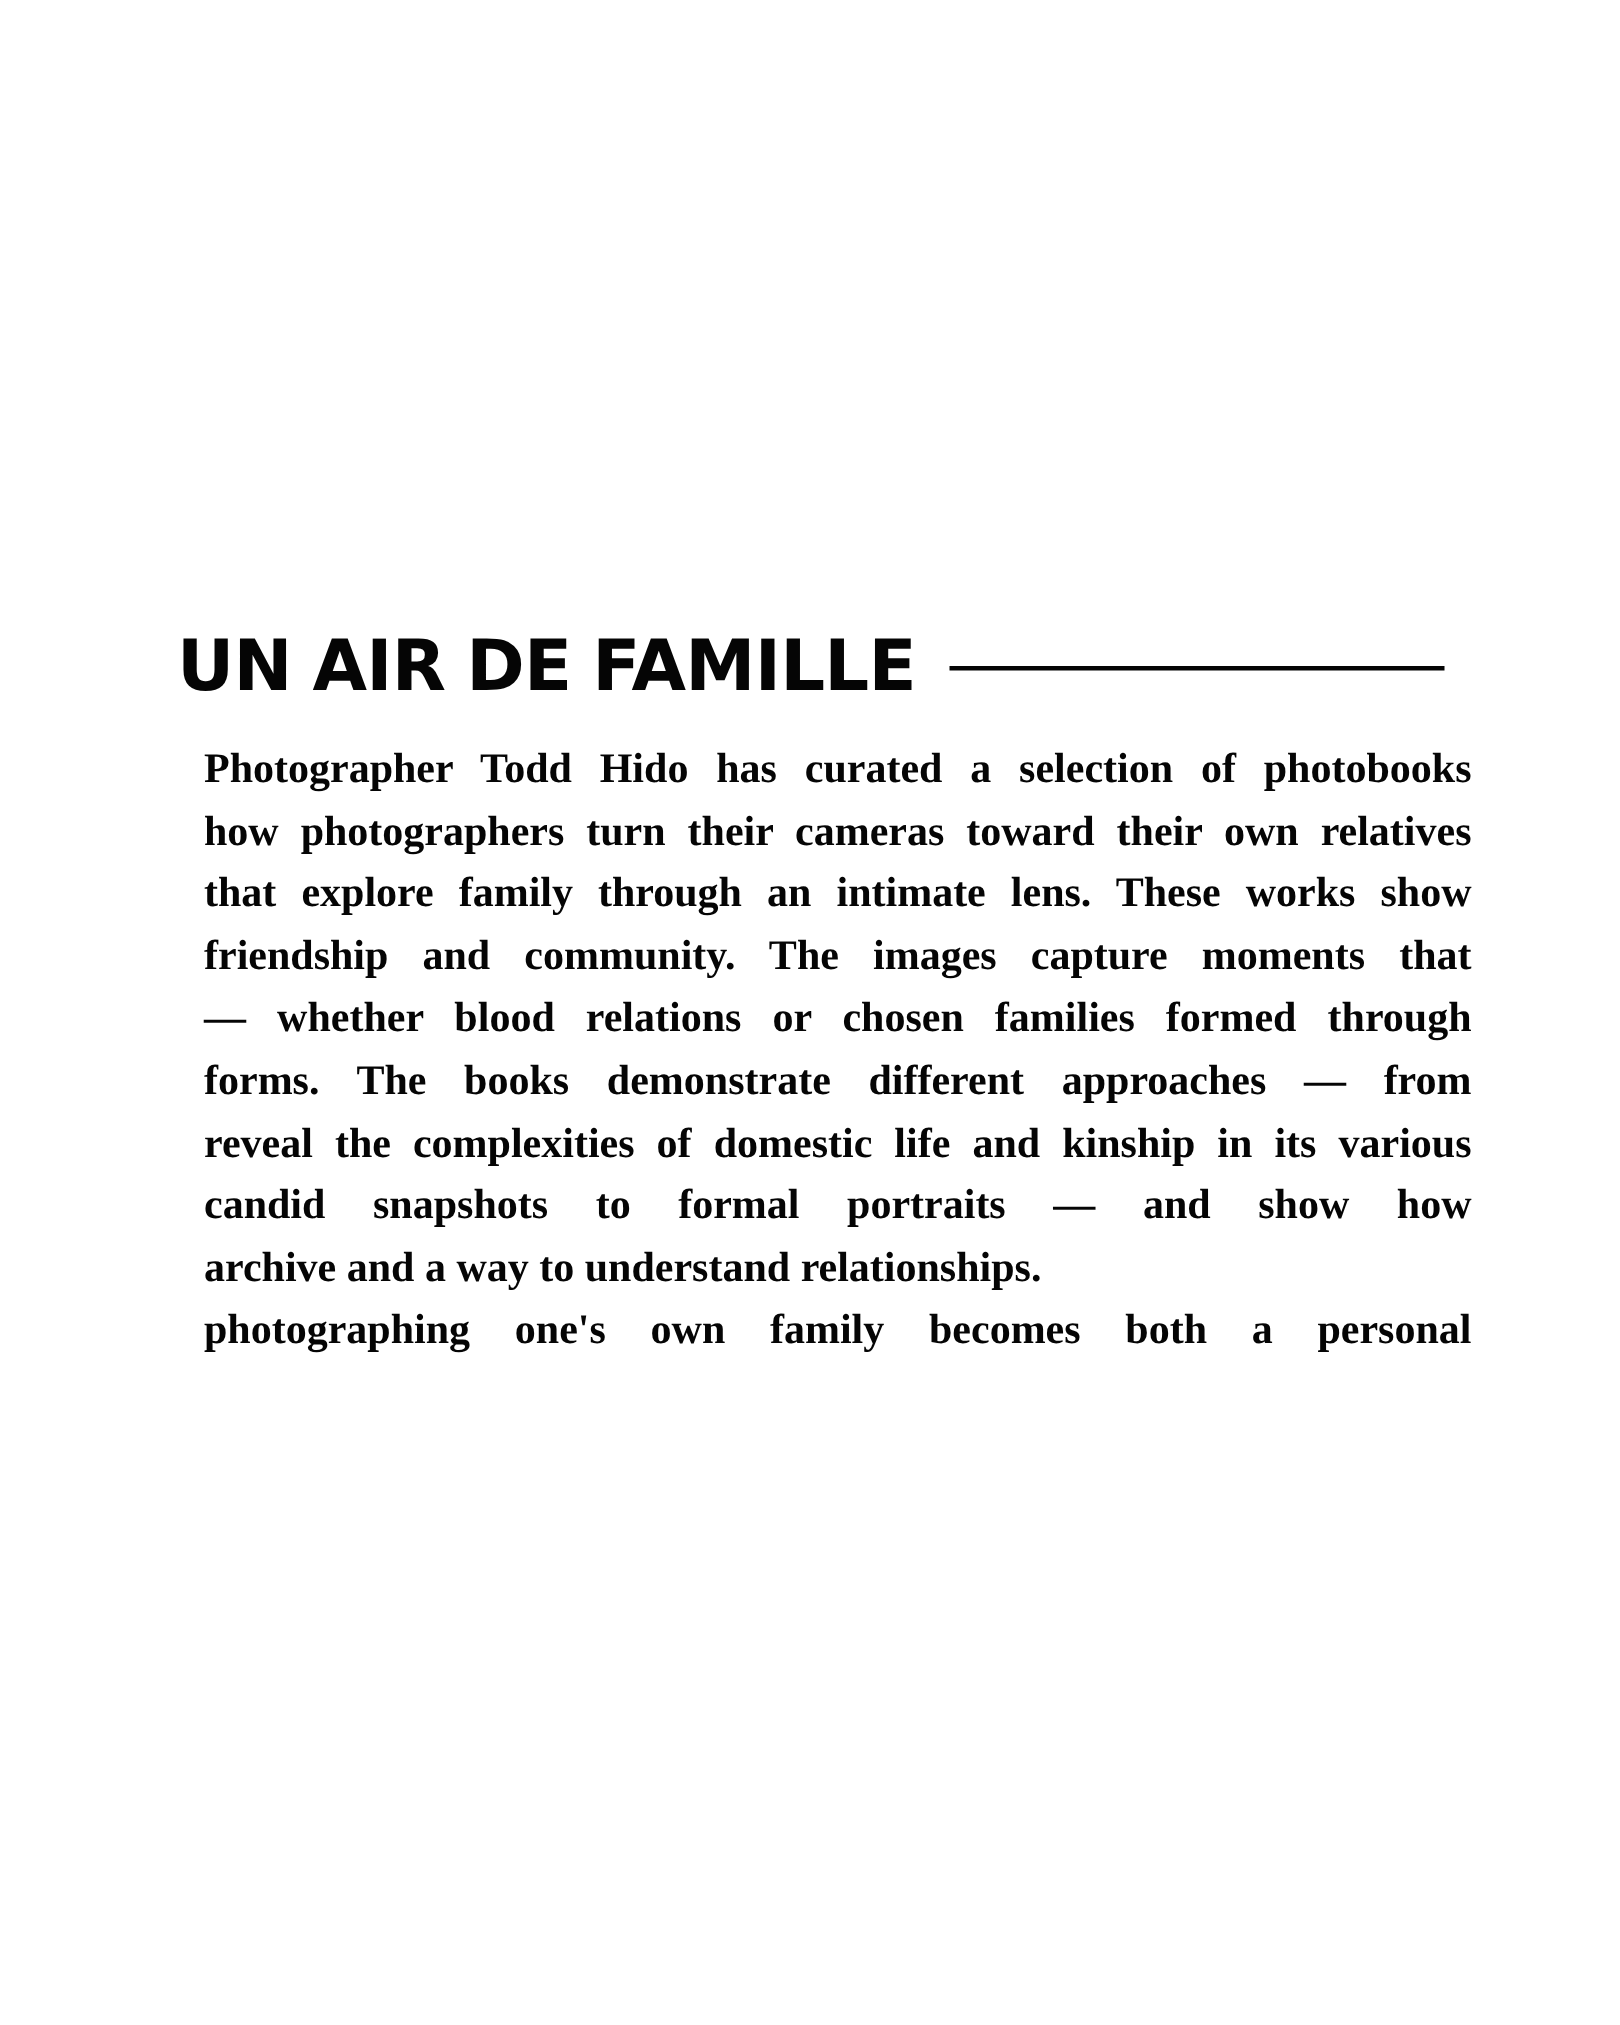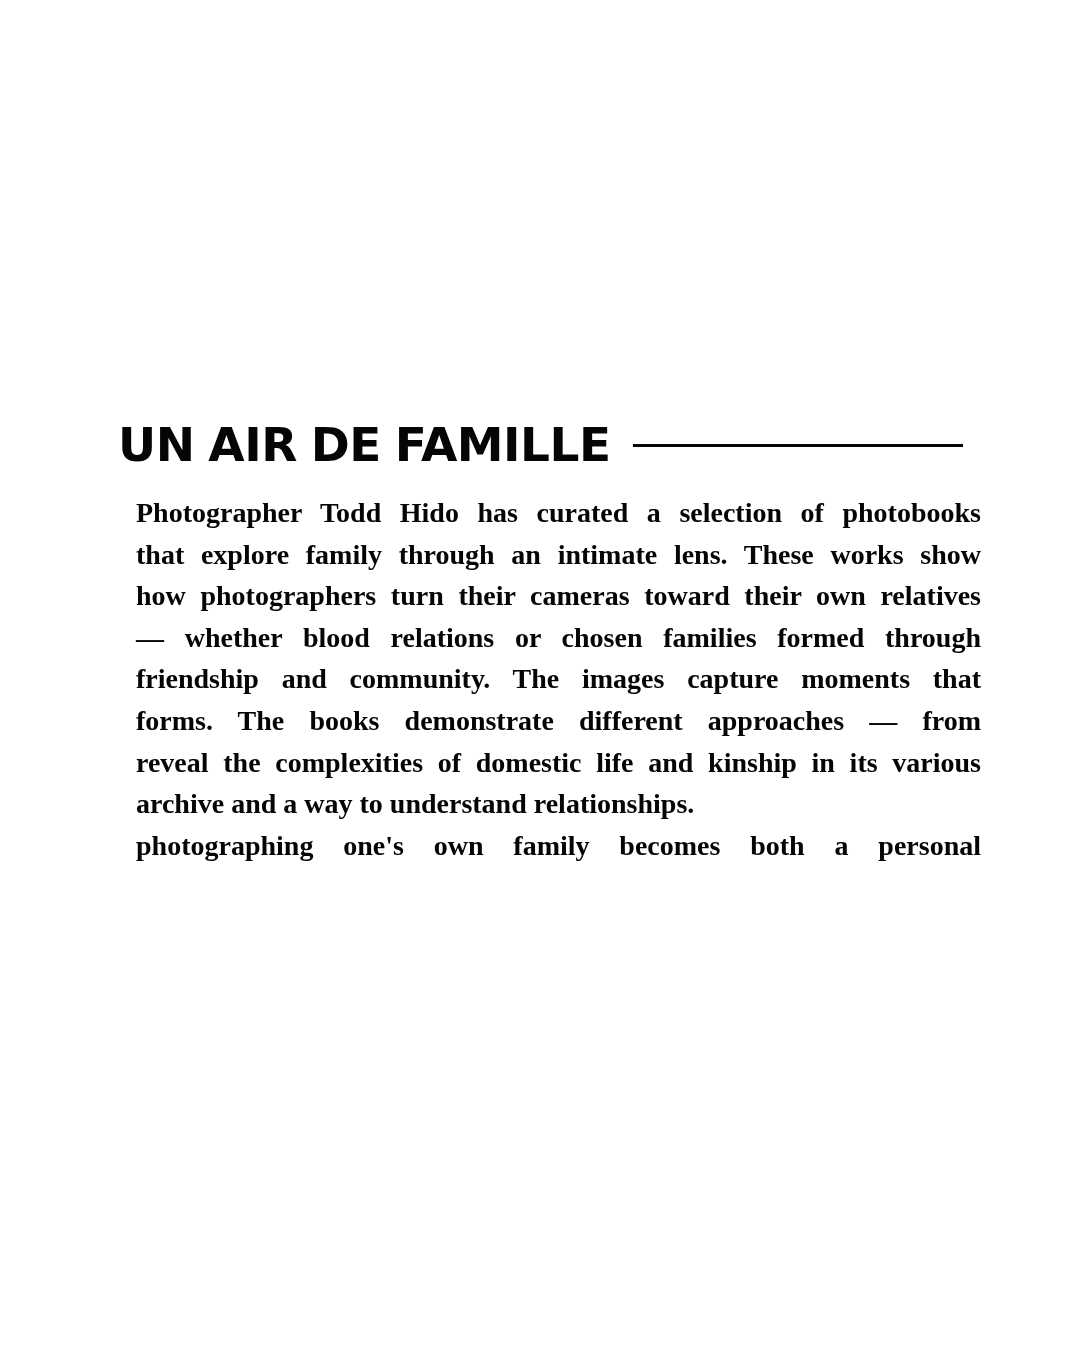--- a/index.html
+++ b/index.html
@@ -68,22 +68,23 @@
 <body>
 
 <main class="page">
   <header class="article-header">
     <h1 class="article-title">UN AIR DE FAMILLE</h1>
     <div class="header-rule"></div>
   </header>
 
   <section class="article-body">
       <div class="para-line">Photographer Todd Hido has curated a selection of photobooks</div>
+      <div class="para-line">how photographers turn their cameras toward their own relatives</div>
       <div class="para-line">that explore family through an intimate lens. These works show</div>
-      <div class="para-line">how photographers turn their cameras toward their own relatives</div>
+      <div class="para-line">friendship and community. The images capture moments that</div>
       <div class="para-line">— whether blood relations or chosen families formed through</div>
-      <div class="para-line">friendship and community. The images capture moments that</div>
       <div class="para-line">forms. The books demonstrate different approaches — from</div>
       <div class="para-line">reveal the complexities of domestic life and kinship in its various</div>
+      <div class="para-line">candid snapshots to formal portraits — and show how</div>
       <div class="para-line last">archive and a way to understand relationships.</div>
       <div class="para-line">photographing one's own family becomes both a personal</div>
     </section>
 </main>
 
 </body></html>

